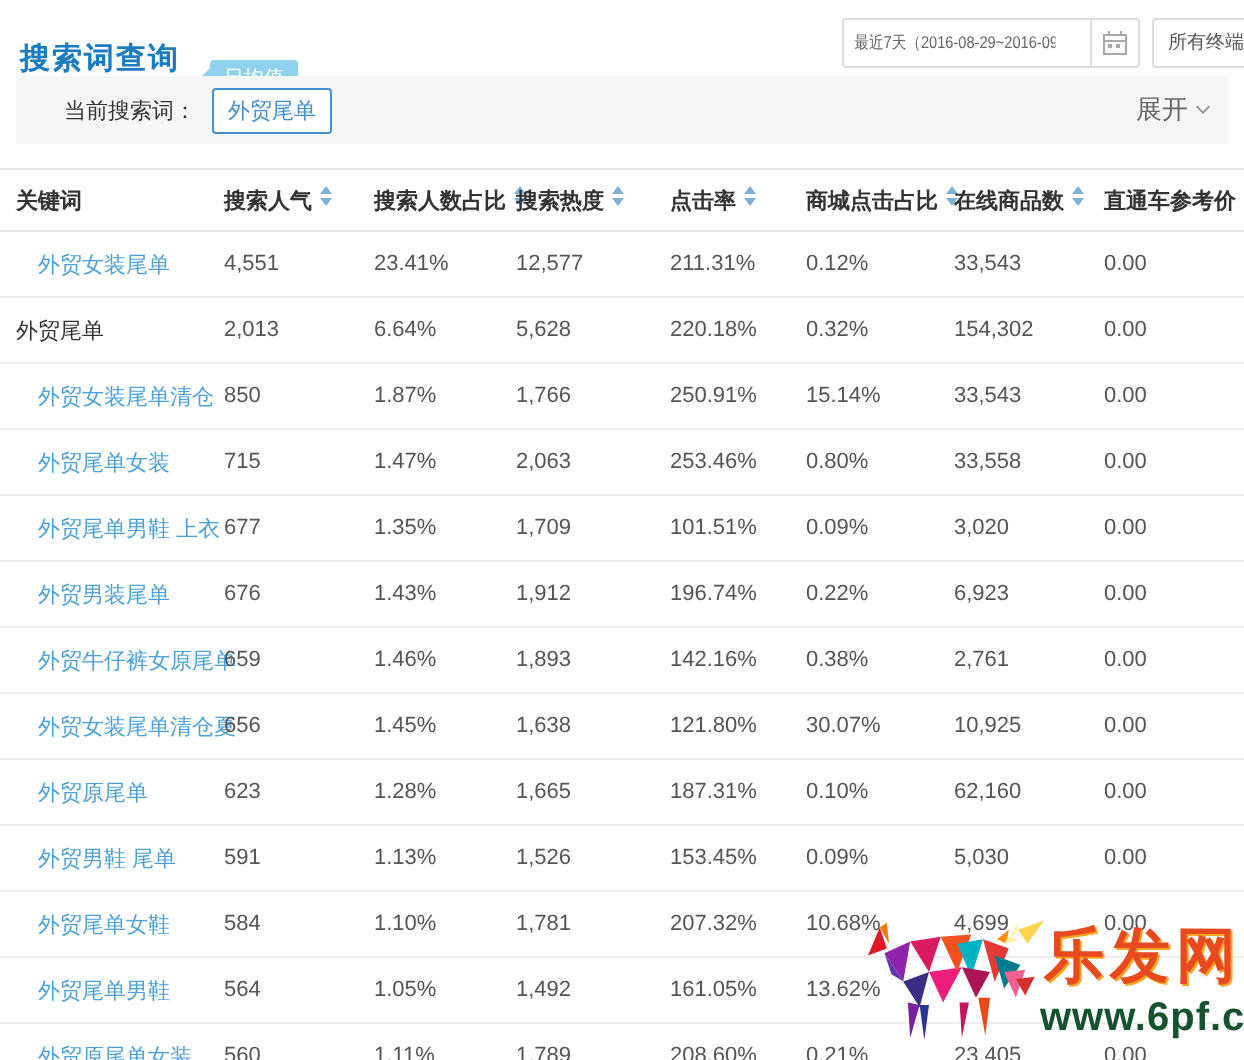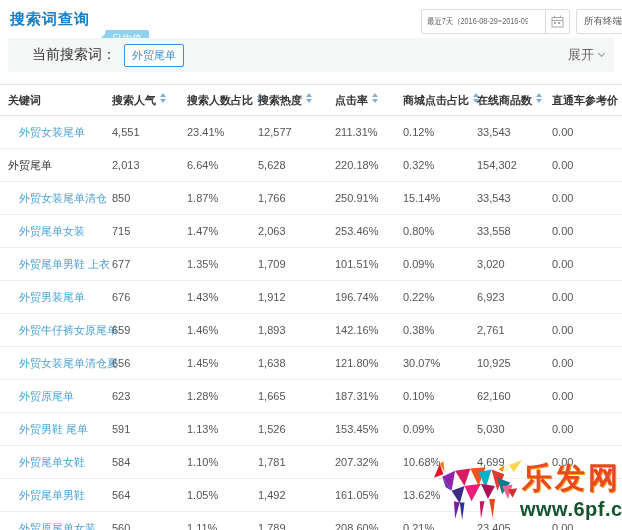--- a/index.html
+++ b/index.html
@@ -2,35 +2,35 @@
 <html><head>
 <meta charset="utf-8">
 <style>
   * { margin:0; padding:0; box-sizing:border-box; }
   html,body { background:#fff; }
   .page {
     position:relative; width:622px; height:530px; overflow:hidden;
     background:#fff; font-family:"Liberation Sans","DejaVu Sans",sans-serif;
   }
   
-  .page-header { position:absolute; top:10px; left:10px; display:flex; }
+  .page-header { position:absolute; top:10px; left:10px; display:flex; align-items:center; }
   .page-title { font-size:15px; font-weight:bold; color:#1a7cc2; letter-spacing:1px; }
   .badge-wrap { display:flex; align-items:center; margin-left:10px;margin-top:20px; }
   .badge-arrow { width:0; height:0; border-top:5px solid transparent; border-bottom:5px solid transparent; border-right:5px solid #8fd2ee; }
   .badge { background:#8fd2ee; color:#fff; font-size:10px; padding:2px 7px; border-radius:2px; }
   
   .date-box { position:absolute; top:9px; left:421px; width:149px; height:25px; border:1px solid #dcdcdc; border-radius:2px; display:flex; align-items:center; background:#fff; }
   .date-text { font-size:8.5px; color:#666; white-space:nowrap; padding-left:6px; transform:scaleX(0.86); transform-origin:left center; overflow:hidden; flex:1; }
   .cal-cell { width:24px; height:100%; border-left:1px solid #dcdcdc; display:flex; align-items:center; justify-content:center; cursor:pointer; }
   .terminal-box { position:absolute; top:9px; left:576px; width:70px; height:25px; border:1px solid #dcdcdc; border-radius:2px; display:flex; align-items:center; padding-left:7px; background:#fff; }
   .terminal-box span { font-size:9.5px; color:#555; white-space:nowrap; }
   .chev { display:inline-block; width:5px; height:5px; border-right:1px solid #999; border-bottom:1px solid #999; transform:rotate(45deg); margin-left:5px; margin-top:-3px; }
   
   .filter-bar { position:absolute; top:38px; left:8px; right:8px; height:34px; background:#f5f6f6; display:flex; align-items:center; }
-  .filter-label { font-size:14px; color:#333; margin-left:24px; }
+  .filter-label { font-size:11px; color:#333; margin-left:24px; }
   .term-btn { margin-left:8px; background:#fff; border:1px solid #4090d0; color:#3f8fd0; font-size:11px; padding:3px 7px; border-radius:2px; cursor:pointer; font-family:inherit; }
   .expand { position:absolute; right:10px; top:0; height:100%; display:flex; align-items:center; font-size:13px; color:#666; cursor:pointer; }
   
   .data-table { position:absolute; top:84px; left:0; width:622px; border-collapse:collapse; table-layout:fixed; }
   .data-table th { height:31px; border-top:1px solid #e7e7e7; border-bottom:1px solid #e7e7e7; font-size:11px; color:#333; font-weight:bold; text-align:left; padding:0; white-space:nowrap; }
   .data-table th:first-child, .data-table td:first-child { padding-left:8px; }
   .data-table td { height:33px; font-size:11px; color:#555; border-bottom:1px solid #ededed; padding:0; white-space:nowrap; }
   .kw.link { color:#4ba1d8; cursor:pointer;margin-left:11px; }
   .kw.plain { color:#333; }
   .sort { display:inline-block; vertical-align:1px; margin-left:4px; }

